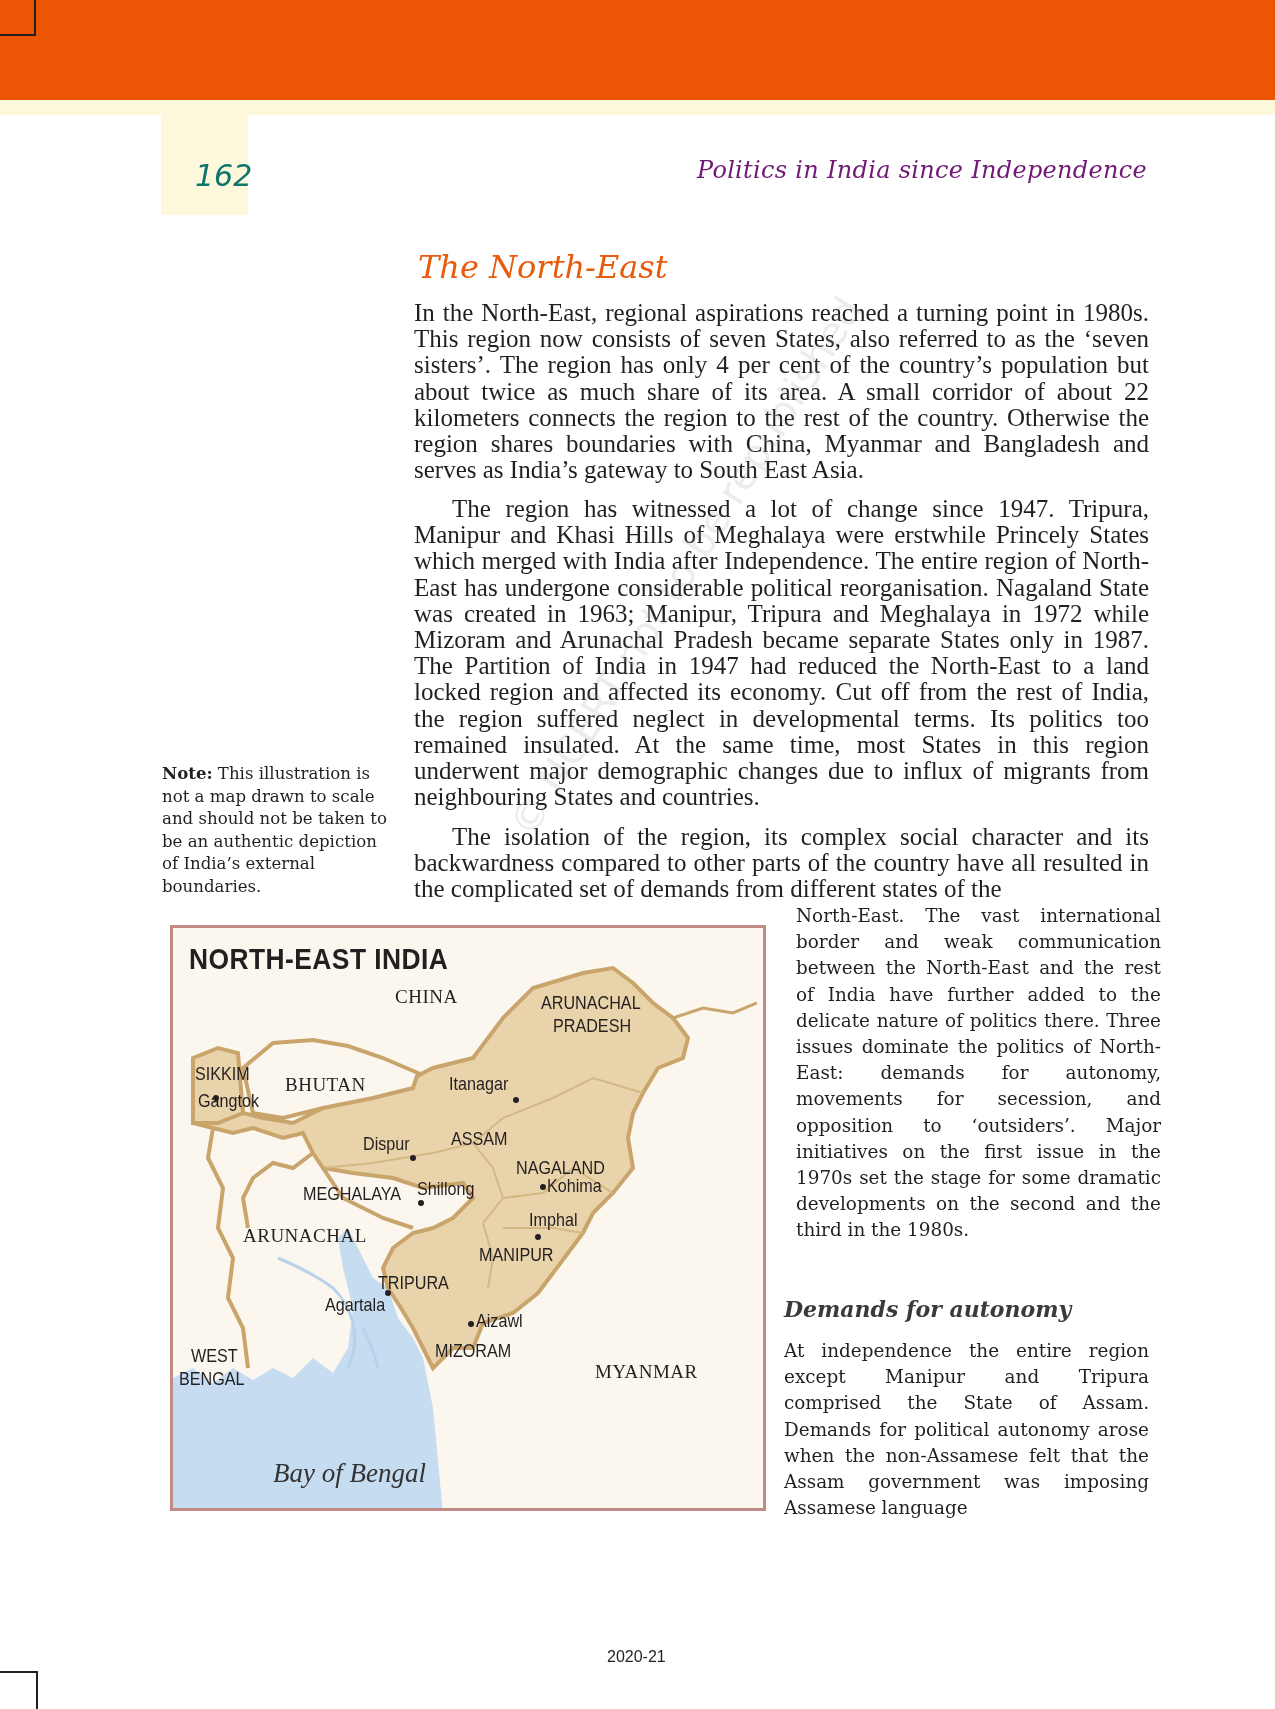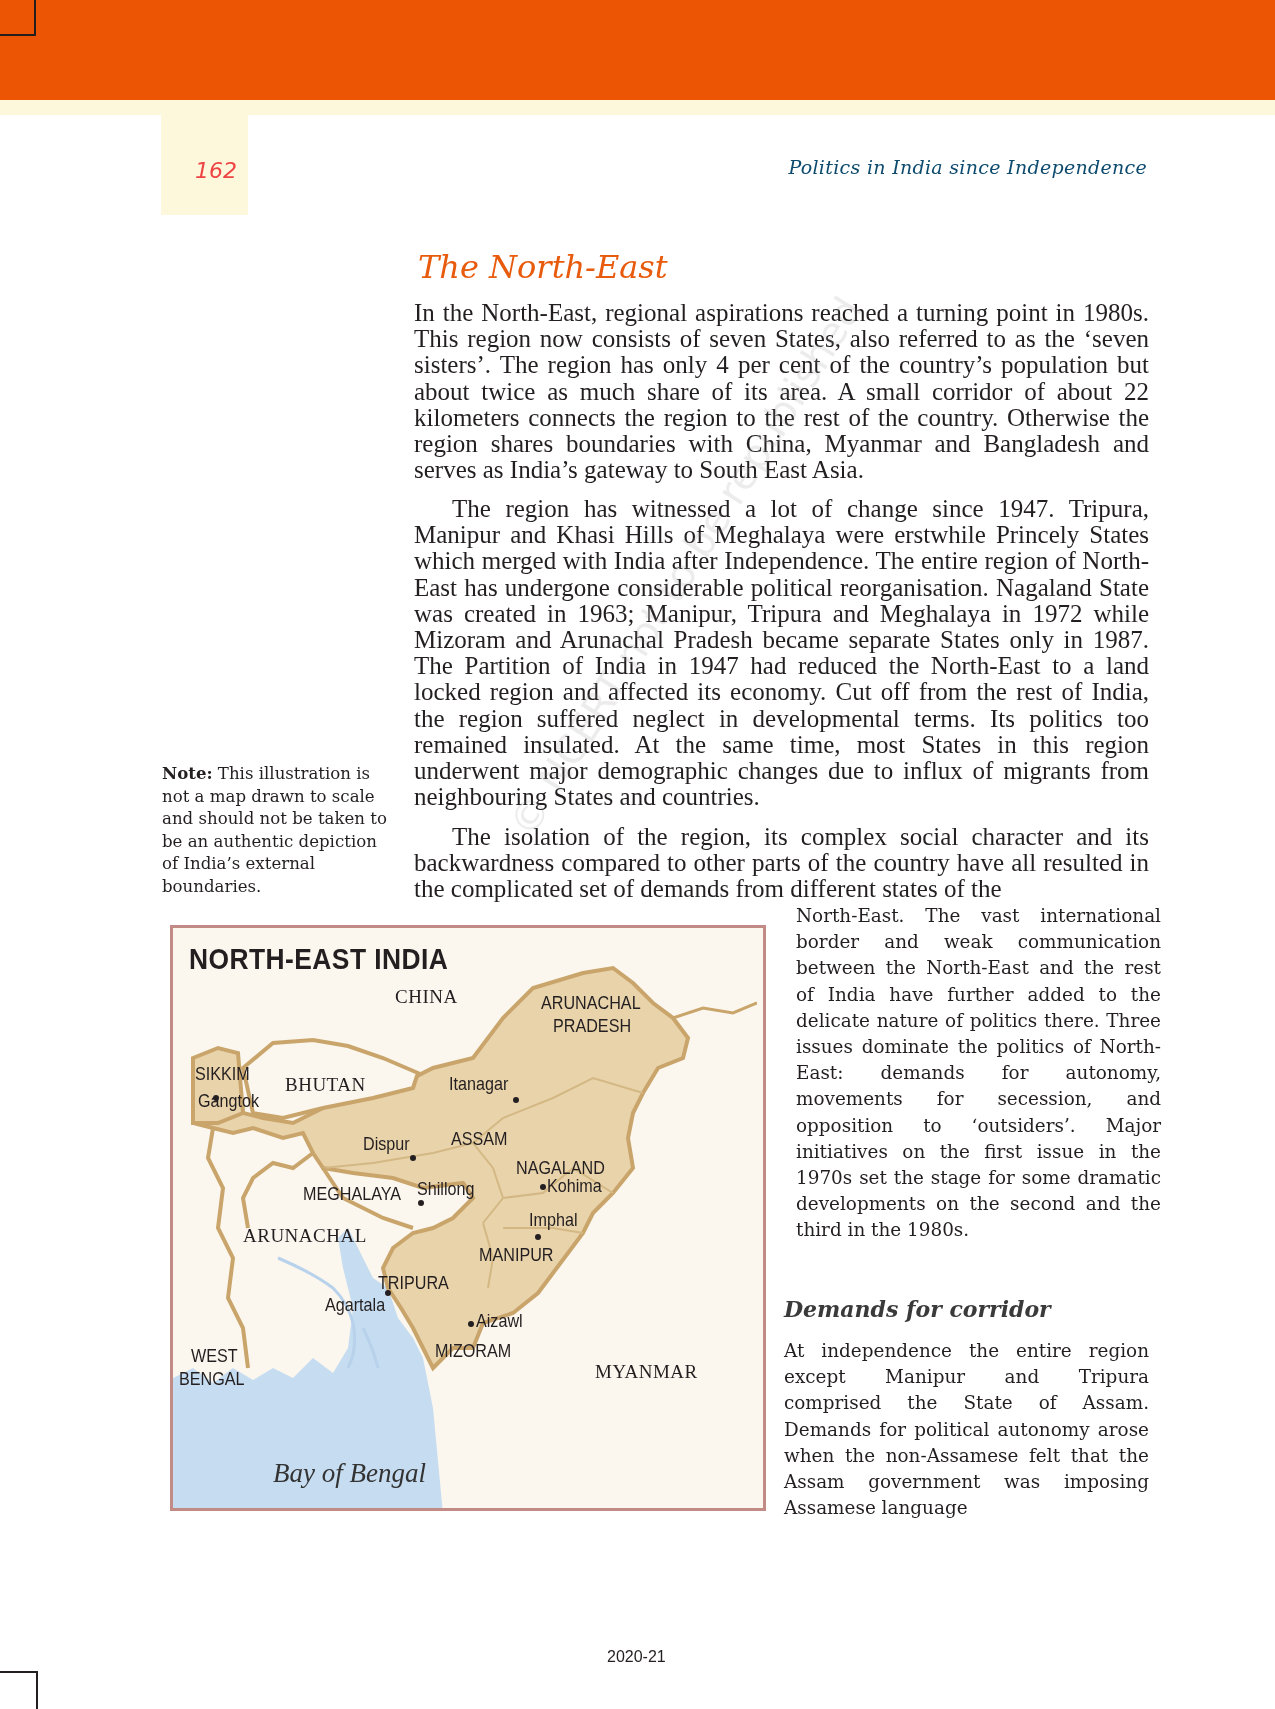--- a/index.html
+++ b/index.html
@@ -7,22 +7,22 @@
     width: 1275px; height: 1709px; position: relative; overflow: hidden;
     background: #ffffff;
     font-family: "DejaVu Serif", serif;
     color: #231f20;
   }
   .top-band { position: absolute; left: 0; top: 0; width: 1275px; height: 100px; background: #ec5504; }
   .cream-strip { position: absolute; left: 0; top: 100px; width: 1275px; height: 15px; background: #fdf8dc; }
   .crop-mark-top { position: absolute; left: 0; top: 0; width: 36px; height: 36px; border-right: 2px solid #231f20; border-bottom: 2px solid #231f20; box-sizing: border-box; }
   .crop-mark-bottom { position: absolute; left: 0; top: 1671px; width: 38px; height: 40px; border-right: 2px solid #231f20; border-top: 2px solid #231f20; box-sizing: border-box; }
   .page-num-box { position: absolute; left: 161px; top: 115px; width: 87px; height: 100px; background: #fdf8dc; }
-  .page-num { position: absolute; left: 195px; top: 158px; font-family: "DejaVu Sans", sans-serif; font-style: italic; font-size: 22px; color: #ef4444; }
-  .running-head { position: absolute; right: 128px; top: 156px; font-family: "DejaVu Serif", serif; font-style: italic; font-size: 19px; color: #0c4a6e; letter-spacing: 0.3px; }
+  .page-num { position: absolute; left: 195px; top: 158px; font-family: "DejaVu Sans", sans-serif; font-style: italic; font-size: 30px; color: #0f766e; }
+  .running-head { position: absolute; right: 128px; top: 156px; font-family: "DejaVu Serif", serif; font-style: italic; font-size: 24px; color: #701a75; letter-spacing: 0.3px; }
   .section-title { position: absolute; left: 418px; top: 248px; font-family: "DejaVu Serif", serif; font-style: italic; font-size: 32px; color: #e85a0c; }
   .body-text {
     position: absolute; font-family: "Liberation Serif", serif; font-size: 25px; line-height: 26.2px;
     text-align: justify; color: #231f20; margin: 0;
   }
   .p1 { left: 414px; top: 300px; width: 735px; }
   .p2 { left: 414px; top: 496px; width: 735px; text-indent: 38px; }
   .p3 { left: 414px; top: 824px; width: 735px; text-indent: 38px; }
   .p3b { left: 784px; top: 903px; width: 365px; font-family: "DejaVu Serif", serif; font-size: 18.4px; margin-left: 12px; }
   .sub-heading { position: absolute; left: 784px; top: 1296px; font-family: "DejaVu Serif", serif; font-weight: bold; font-style: italic; font-size: 22px; color: #3a3a3a; }
@@ -51,21 +51,21 @@
 <div class="page-num">162</div>
 <div class="running-head">Politics in India since Independence</div>
 
 <div class="section-title">The North-East</div>
 
 <p class="body-text p1">In the North-East, regional aspirations reached a turning point in 1980s. This region now consists of seven States, also referred to as the ‘seven sisters’. The region has only 4 per cent of the country’s population but about twice as much share of its area. A small corridor of about 22 kilometers connects the region to the rest of the country. Otherwise the region shares boundaries with China, Myanmar and Bangladesh and serves as India’s gateway to South East Asia.</p>
 <p class="body-text p2">The region has witnessed a lot of change since 1947. Tripura, Manipur and Khasi Hills of Meghalaya were erstwhile Princely States which merged with India after Independence. The entire region of North-East has undergone considerable political reorganisation. Nagaland State was created in 1963; Manipur, Tripura and Meghalaya in 1972 while Mizoram and Arunachal Pradesh became separate States only in 1987.  The Partition of India in 1947 had reduced the North-East to a land locked region and affected its economy. Cut off from the rest of India, the region suffered neglect in developmental terms. Its politics too remained insulated. At the same time, most States in this region underwent major demographic changes due to influx of migrants from neighbouring States and countries.</p>
 <p class="body-text p3">The isolation of the region, its complex social character and its backwardness compared to other parts of the country have all resulted in the complicated set of demands from different states of the</p>
 <p class="body-text p3b">North-East. The vast international border and weak communication between the North-East and the rest of India have further added to the delicate nature of politics there.  Three issues dominate the politics of North-East: demands for autonomy, movements for secession, and  opposition to ‘outsiders’. Major initiatives on the first issue in the 1970s set the stage for some dramatic developments on the second and the third in the 1980s.</p>
 
-<div class="sub-heading">Demands for corridor</div>
+<div class="sub-heading">Demands for autonomy</div>
 <p class="body-text p4">At independence the entire region except Manipur and Tripura comprised the State of Assam. Demands for political autonomy arose when the non-Assamese felt that the Assam government was imposing Assamese language</p>
 
 <div class="note"><b>Note:</b><span> This illustration is not a map drawn to scale and should not be taken to be an authentic depiction of India’s external boundaries.</span></div>
 
 <div class="map-frame">
   <svg width="584" height="586" viewBox="0 0 584 586">
 
     <path d="M0,450 L20,440 L40,455 L60,440 L80,452 L100,440 L120,450 L140,430 L160,445 L175,420 L180,380 L170,340 L165,310 L175,300 L190,330 L200,350 L215,360 L225,390 L240,410 L250,430 L260,480 L270,586 L0,586 Z" fill="#c6dcf0"></path>
 
     <path d="M105,330 Q140,345 160,360 Q175,375 180,395 M180,395 Q185,420 175,440 M190,400 Q200,420 205,440" stroke="#b8d2ec" stroke-width="3" fill="none"></path>

